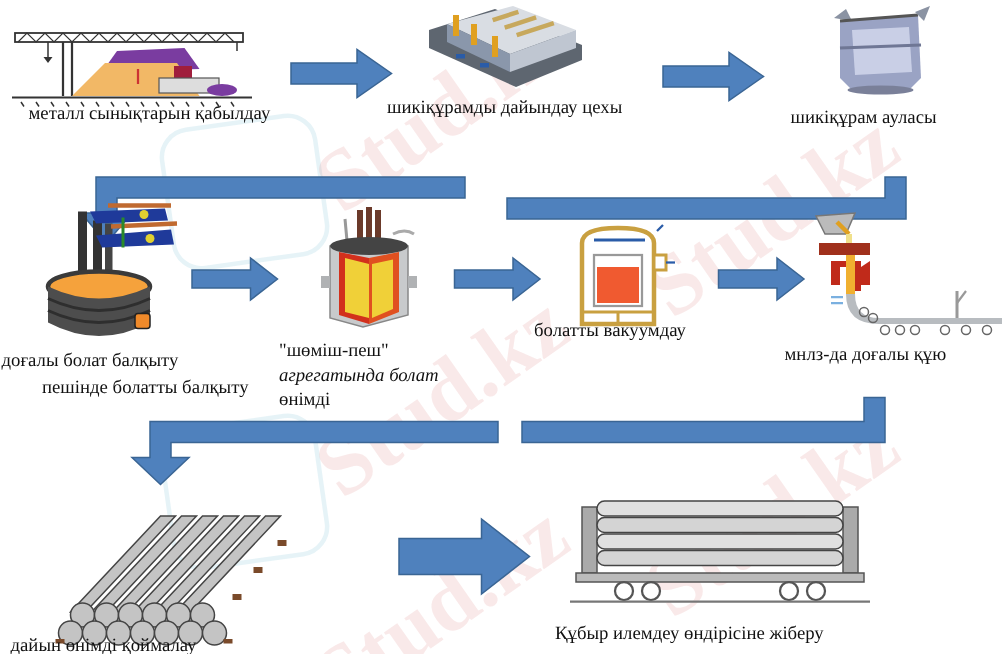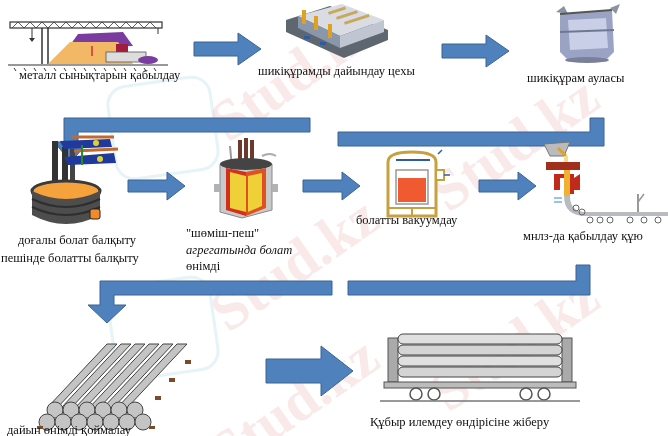--- a/index.html
+++ b/index.html
@@ -96,22 +96,22 @@
   <path d="M44,16 L88,14" stroke="#c06a30" stroke-width="3"></path>
   <circle cx="66" cy="8" r="3" fill="#e0d030"></circle>
   <circle cx="70" cy="24" r="3" fill="#e0d030"></circle>
   <line x1="52" y1="10" x2="52" y2="30" stroke="#2a8a2a" stroke-width="2"></line>
   <ellipse cx="36" cy="56" rx="34" ry="10" fill="#f5a23c" stroke="#3a3a3a" stroke-width="3"></ellipse>
   <path d="M2,56 L2,80 Q36,98 70,80 L70,56 Q36,72 2,56 Z" fill="#4d4d4d"></path>
   <path d="M2,64 Q36,80 70,64" stroke="#2e2e2e" stroke-width="2" fill="none"></path>
   <path d="M2,72 Q36,88 70,72" stroke="#2e2e2e" stroke-width="2" fill="none"></path>
   <rect x="60" y="74" width="10" height="10" rx="2" fill="#f08a2a" stroke="#222"></rect>
 </svg>
-<div class="label" style="left:18px;top:232px;">доғалы болат балқыту</div>
-<div class="label" style="left:1px;top:250px;">пешінде болатты балқыту</div>
+<div class="label" style="left:1px;top:232px;">доғалы болат балқыту</div>
+<div class="label" style="left:1px;top:250px;padding-left:27px;">пешінде болатты балқыту</div>
 
 <svg style="left:127px;top:171px;" width="60" height="30" viewBox="0 0 60 30">
   <polygon points="1,9 40,9 40,1 58,15 40,29 40,21 1,21" fill="#4f81bd" stroke="#3a6594" stroke-width="1"></polygon>
 </svg>
 
 <svg style="left:212px;top:138px;" width="72" height="82" viewBox="0 0 72 82">
   <rect x="26" y="2" width="4" height="36" fill="#6b3a2a"></rect>
   <rect x="32" y="0" width="4" height="38" fill="#6b3a2a"></rect>
   <rect x="38" y="2" width="4" height="36" fill="#6b3a2a"></rect>
   <line x1="18" y1="8" x2="20" y2="30" stroke="#999" stroke-width="2"></line>
@@ -166,21 +166,21 @@
     <circle cx="60" cy="82" r="3"></circle>
       <circle cx="70" cy="82" r="3"></circle>
     <circle cx="90" cy="82" r="3"></circle>
       <circle cx="104" cy="82" r="3"></circle>
       <circle cx="118" cy="82" r="3"></circle>
   </g>
   <line x1="98" y1="56" x2="98" y2="74" stroke="#999" stroke-width="2"></line>
   <line x1="98" y1="64" x2="104" y2="56" stroke="#999" stroke-width="1.5"></line>
   <path d="M14,60 l8,0 M14,64 l8,0" stroke="#7ab0e0" stroke-width="1.5"></path>
 </svg>
-<div class="label" style="left:523px;top:228px;">мнлз-да қабылдау құю</div>
+<div class="label" style="left:523px;top:228px;">мнлз-да доғалы құю</div>
 
 <svg style="left:92px;top:265px;" width="510" height="60" viewBox="0 0 510 60">
 
   <polygon points="256,16 484,16 484,0 498,0 498,30 256,30" fill="#4f81bd" stroke="#3a6594" stroke-width="1"></polygon>
 
   <polygon points="240,16 240,30 22,30 22,40 34,40 15,58 -4,40 8,40 8,16" fill="#4f81bd" stroke="#3a6594" stroke-width="1"></polygon>
 </svg>
 
 <svg style="left:35px;top:338px;" width="170" height="90" viewBox="0 0 170 90">
   <g stroke="#444" stroke-width="1" fill="#c4c4c4">

